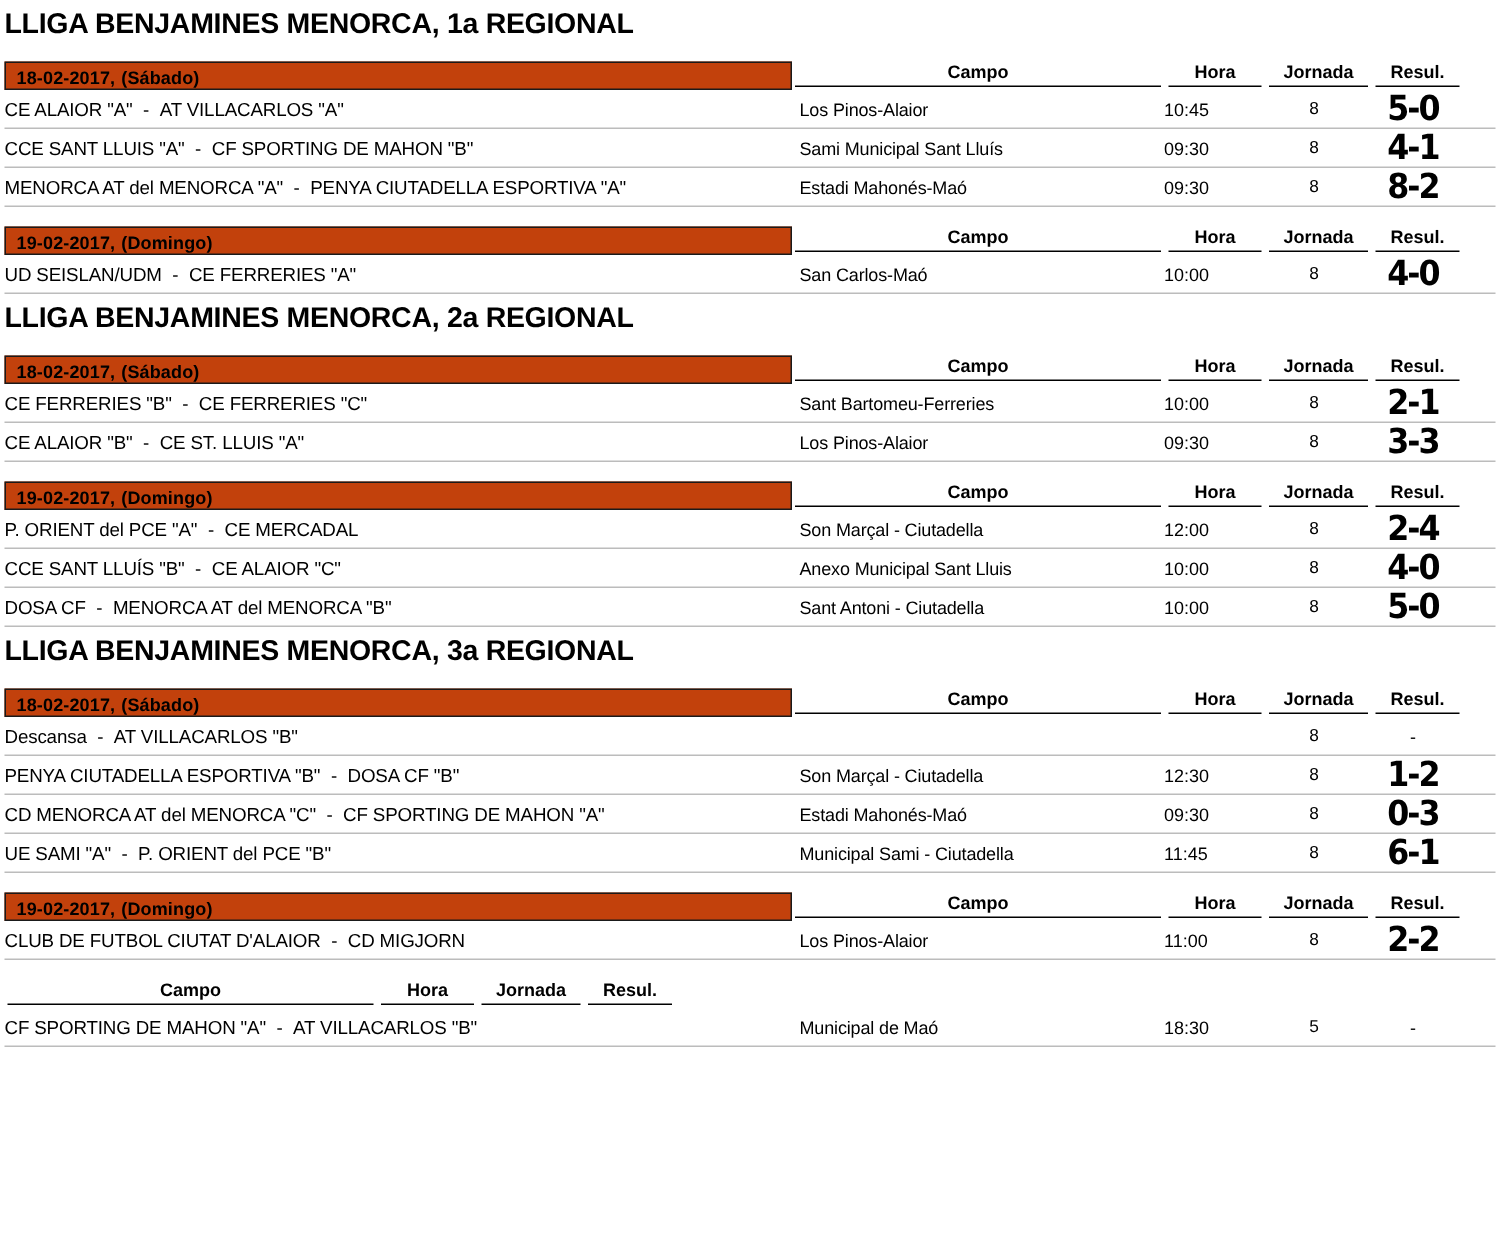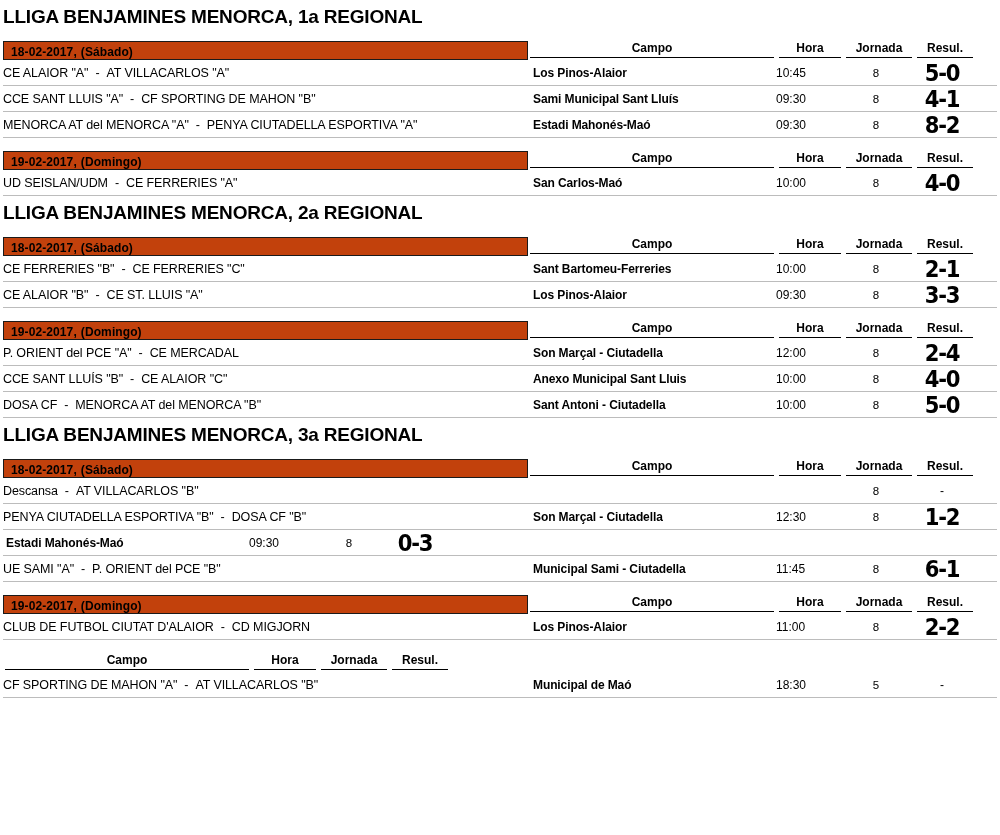--- a/index.html
+++ b/index.html
@@ -90,21 +90,20 @@
     letter-spacing: -0.1px;
   }
   .m-teams .sep { padding: 0 7px; }
   .m-campo {
     width: 246px;
     font-size: 12px;
     padding-left: 3px;
     white-space: nowrap;
     overflow: hidden;
     letter-spacing: -0.1px;
-    font-weight: bold;
   }
   .m-hora {
     width: 62px;
     font-size: 12px;
     text-align: left;
     margin-right: 5px;
   }
   .m-jornada {
     width: 66px;
     font-size: 11.5px;
@@ -295,20 +294,21 @@
             <div class="m-resul empty">-</div>
           </div>
           <div class="match-row">
             <div class="m-teams"><span>PENYA CIUTADELLA ESPORTIVA "B"</span><span class="sep">-</span><span>DOSA CF "B"</span></div>
             <div class="m-campo">Son Marçal - Ciutadella</div>
             <div class="m-hora">12:30</div>
             <div class="m-jornada">8</div>
             <div class="m-resul">1-2</div>
           </div>
           <div class="match-row">
+            <div class="m-teams"><span>CD MENORCA AT del MENORCA "C"</span><span class="sep">-</span><span>CF SPORTING DE MAHON "A"</span></div>
             <div class="m-campo">Estadi Mahonés-Maó</div>
             <div class="m-hora">09:30</div>
             <div class="m-jornada">8</div>
             <div class="m-resul">0-3</div>
           </div>
           <div class="match-row">
             <div class="m-teams"><span>UE SAMI "A"</span><span class="sep">-</span><span>P. ORIENT del PCE "B"</span></div>
             <div class="m-campo">Municipal Sami - Ciutadella</div>
             <div class="m-hora">11:45</div>
             <div class="m-jornada">8</div>

